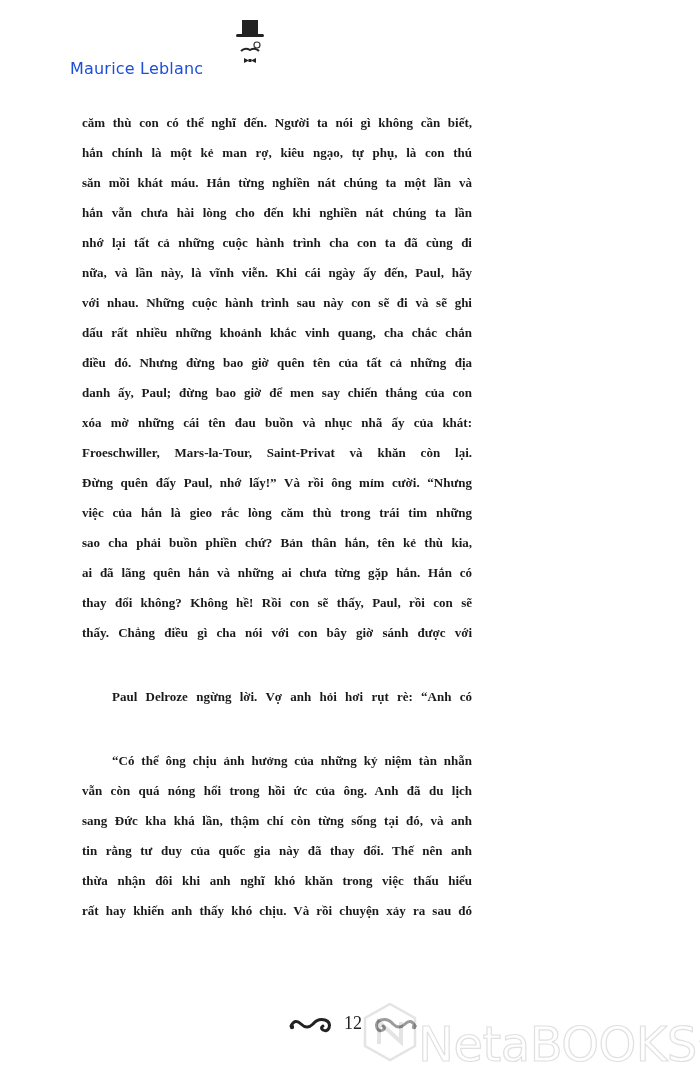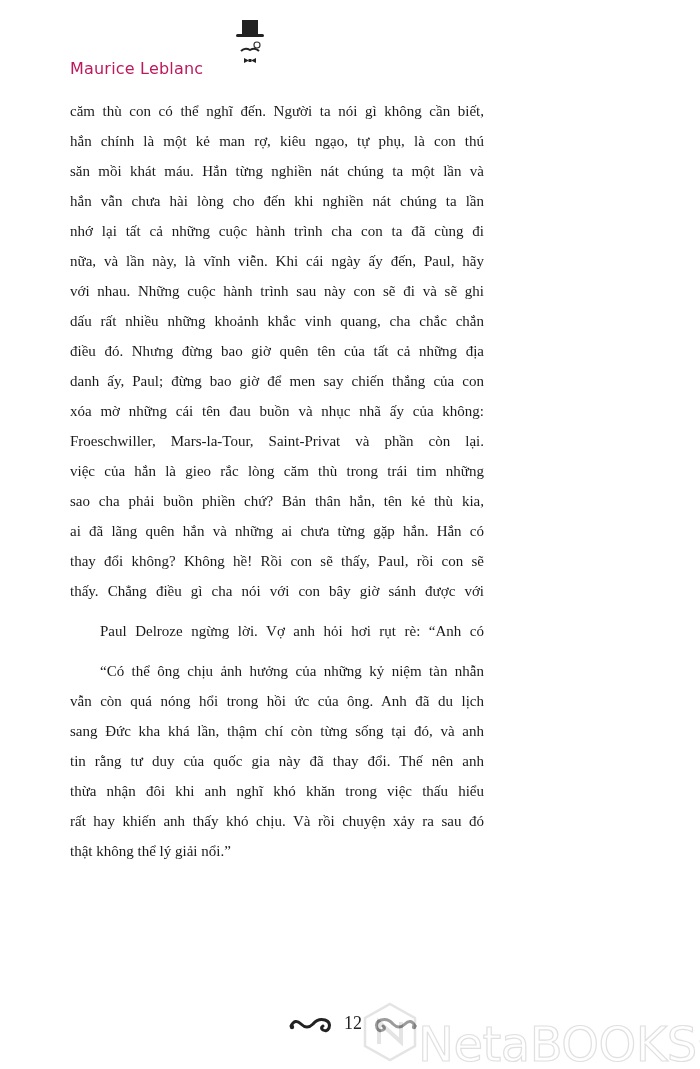--- a/index.html
+++ b/index.html
@@ -1,24 +1,24 @@
 <!DOCTYPE html>
 <html><head>
   <meta charset="utf-8">
   <style>
     html, body { margin: 0; padding: 0; }
     body {
       width: 700px; height: 1069px; background: #ffffff; position: relative; overflow: hidden;
       font-family: "Liberation Serif", "DejaVu Serif", serif; color: #1a1a1a;
     }
     .header { position: absolute; left: 70px; top: 38px; height: 40px; display: flex; align-items: flex-end; }
-    .author { font-family: "DejaVu Sans", "Liberation Sans", sans-serif; font-size: 16px; letter-spacing: 0.2px; color: #be185d; font-weight: normal; }
+    .author { font-family: "DejaVu Sans", "Liberation Sans", sans-serif; font-size: 16px; letter-spacing: 0.2px; color: #1d4ed8; font-weight: normal; }
     .logo { position: absolute; left: 162px; top: -20px; width: 36px; height: 48px; }
     .content { position: absolute; left: 70px; top: 96px; width: 414px; }
-    .para { margin: 0; font-size: 15px; line-height: 30px; text-align: justify; }
+    .para { margin: 12px; font-size: 13px; line-height: 30px; text-align: justify; font-weight: bold; }
     .para .line { display: block; white-space: nowrap; text-align-last: justify; }
     .para .line.last { text-align-last: left; }
     .indent { text-indent: 0; }
     .indent .line:first-child { padding-left: 30px; }
     .gap { height: 10px; }
     .footer { position: absolute; top: 1012px; left: 288px; display: flex; align-items: flex-end; gap: 10px; }
     .pagenum { font-size: 18px; color: #222; }
     .orn { width: 46px; height: 22px; }
     .watermark { position: absolute; left: 362px; top: 992px; display: flex; align-items: center; opacity: 0.55; }
     .wm-text { font-family: "DejaVu Sans", "Liberation Sans", sans-serif; font-size: 48px; color: #ffffff;
@@ -45,41 +45,41 @@
       <span class="line">căm thù con có thể nghĩ đến. Người ta nói gì không cần biết,</span>
       <span class="line">hắn chính là một kẻ man rợ, kiêu ngạo, tự phụ, là con thú</span>
       <span class="line">săn mồi khát máu. Hắn từng nghiền nát chúng ta một lần và</span>
       <span class="line">hắn vẫn chưa hài lòng cho đến khi nghiền nát chúng ta lần</span>
       <span class="line">nhớ lại tất cả những cuộc hành trình cha con ta đã cùng đi</span>
       <span class="line">nữa, và lần này, là vĩnh viễn. Khi cái ngày ấy đến, Paul, hãy</span>
       <span class="line">với nhau. Những cuộc hành trình sau này con sẽ đi và sẽ ghi</span>
       <span class="line">dấu rất nhiều những khoảnh khắc vinh quang, cha chắc chắn</span>
       <span class="line">điều đó. Nhưng đừng bao giờ quên tên của tất cả những địa</span>
       <span class="line">danh ấy, Paul; đừng bao giờ để men say chiến thắng của con</span>
-      <span class="line">xóa mờ những cái tên đau buồn và nhục nhã ấy của không:</span>
-      <span class="line">Froeschwiller, Mars-la-Tour, Saint-Privat và phần còn lại.</span>
+      <span class="line">xóa mờ những cái tên đau buồn và nhục nhã ấy của khát:</span>
+      <span class="line">Froeschwiller, Mars-la-Tour, Saint-Privat và khăn còn lại.</span>
+      <span class="line">Đừng quên đấy Paul, nhớ lấy!” Và rồi ông mỉm cười. “Nhưng</span>
       <span class="line">việc của hắn là gieo rắc lòng căm thù trong trái tim những</span>
       <span class="line">sao cha phải buồn phiền chứ? Bản thân hắn, tên kẻ thù kia,</span>
       <span class="line">ai đã lãng quên hắn và những ai chưa từng gặp hắn. Hắn có</span>
       <span class="line">thay đổi không? Không hề! Rồi con sẽ thấy, Paul, rồi con sẽ</span>
       <span class="line">thấy. Chẳng điều gì cha nói với con bây giờ sánh được với</span>
     </p>
     <div class="gap"></div>
     <p class="para indent">
       <span class="line">Paul Delroze ngừng lời. Vợ anh hỏi hơi rụt rè: “Anh có</span>
     </p>
     <div class="gap"></div>
     <p class="para indent">
       <span class="line">“Có thể ông chịu ảnh hưởng của những kỷ niệm tàn nhẫn</span>
       <span class="line">vẫn còn quá nóng hổi trong hồi ức của ông. Anh đã du lịch</span>
       <span class="line">sang Đức kha khá lần, thậm chí còn từng sống tại đó, và anh</span>
       <span class="line">tin rằng tư duy của quốc gia này đã thay đổi. Thế nên anh</span>
       <span class="line">thừa nhận đôi khi anh nghĩ khó khăn trong việc thấu hiểu</span>
       <span class="line">rất hay khiến anh thấy khó chịu. Và rồi chuyện xảy ra sau đó</span>
-      <span class="line last">thật không thể lý giải nổi.”</span>
     </p>
   </div>
 
 <div class="footer">
   <svg class="orn" viewBox="0 0 46 22">
     <path d="M3 14 q4 -8 10 -2 q6 6 12 0 q5 -6 12 -4 q6 2 4 8 q-2 4 -6 2 q-3 -2 0 -4" fill="none" stroke="#222" stroke-width="3" stroke-linecap="round"></path>
     <circle cx="4" cy="15" r="2.2" fill="#222"></circle>
   </svg>
   <span class="pagenum">12</span>
   <svg class="orn" viewBox="0 0 46 22" style="transform:scaleX(-1)">

